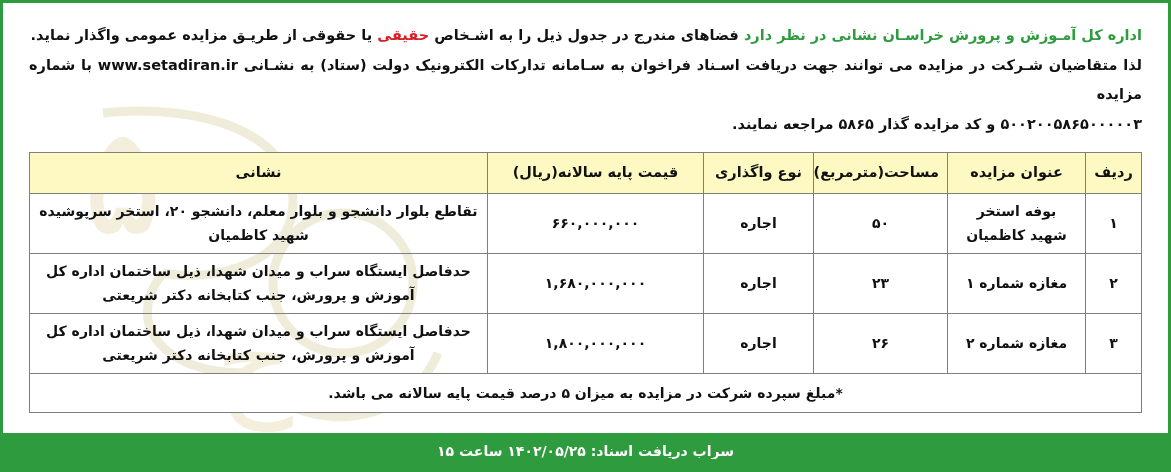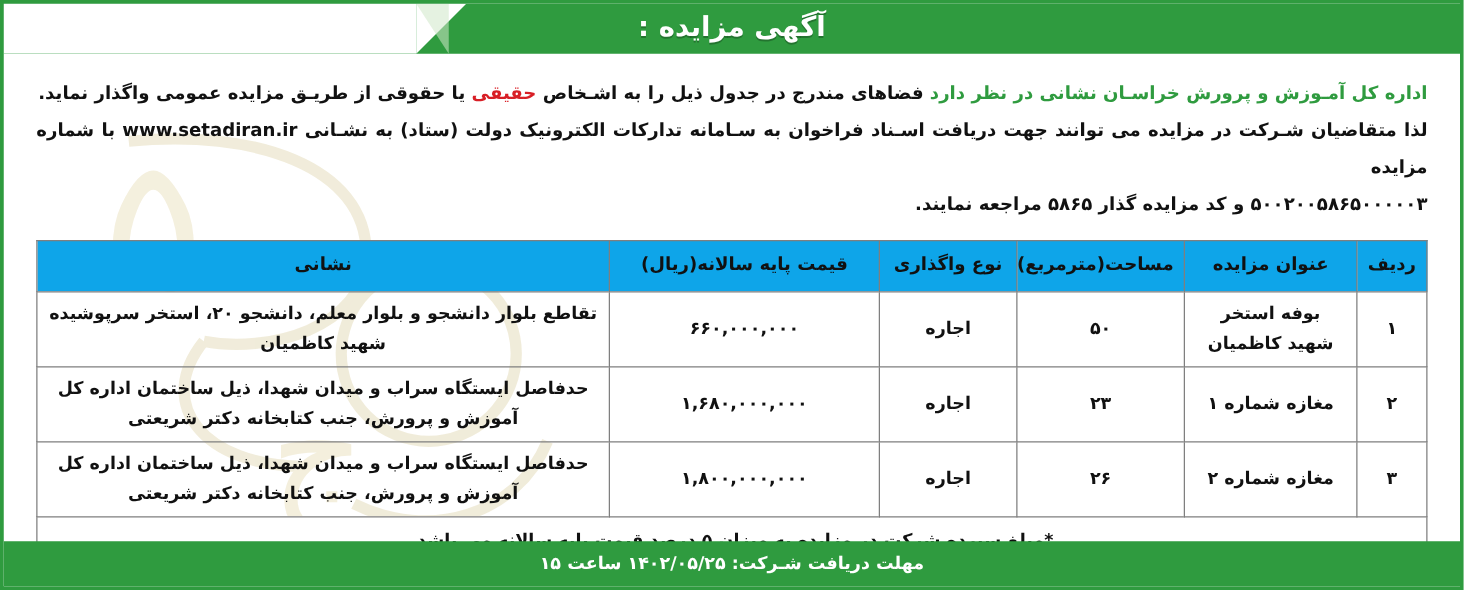--- a/index.html
+++ b/index.html
@@ -100,21 +100,21 @@
     border:1px solid #7f7f7f;
     padding:5px 8px;
     font-size:14px;
     text-align:center;
     vertical-align:middle;
     color:#111;
     line-height:1.75;
     font-weight:bold;
   }
   thead th{
-    background:#0ea5e9;
+    background:#fef9c3;
     font-size:14.5px;
     height:30px;
   }
   td.addr{text-align:center;}
   .col-row{width:56px;}
   .col-title{width:138px;}
   .col-area{width:134px;}
   .col-type{width:110px;}
   .col-price{width:216px;}
   tfoot td{
@@ -161,25 +161,20 @@
         <circle cx="300" cy="210" r="70"></circle>
         <path d="M240 330 C300 360 370 340 395 280"></path>
       </g>
       <g fill="#c9b25c">
         <text x="120" y="160" font-size="150" font-family="DejaVu Sans, sans-serif">۵</text>
         <text x="250" y="330" font-size="120" font-family="DejaVu Sans, sans-serif">ج</text>
       </g>
     </svg>
   </div>
 
-  <div class="header">
-    <div class="wedge"></div>
-    <div class="wedge2"></div>
-    <div class="header-title">آگهی مزایده :</div>
-  </div>
 
   <div class="intro">
     <div>
       <span class="green">اداره کل آمـوزش و پرورش خراسـان نشانی در نظر دارد</span>
       <span>فضاهای مندرج در جدول ذیل را به اشـخاص</span>
       <span class="red">حقیقی</span>
       <span>یا حقوقی از طریـق مزایده عمومی واگذار نماید.</span>
     </div>
     <div>
       <span>لذا متقاضیان شـرکت در مزایده می توانند جهت دریافت اسـناد فراخوان به سـامانه تدارکات الکترونیک دولت (ستاد) به نشـانی</span>
@@ -240,18 +235,18 @@
       <tfoot>
         <tr>
           <td colspan="6">*مبلغ سپرده شرکت در مزایده به میزان ۵ درصد قیمت پایه سالانه می باشد.</td>
         </tr>
       </tfoot>
     </table>
   </div>
 
   <div class="footer">
     <div class="cell c1">
-      <span>مهلت دریافت شـرکت:</span>
+      <span>سراب دریافت اسناد:</span>
       <span>۱۴۰۲/۰۵/۲۵  ساعت ۱۵</span>
     </div>
   </div>
 
 </div>
 
 </body></html>

